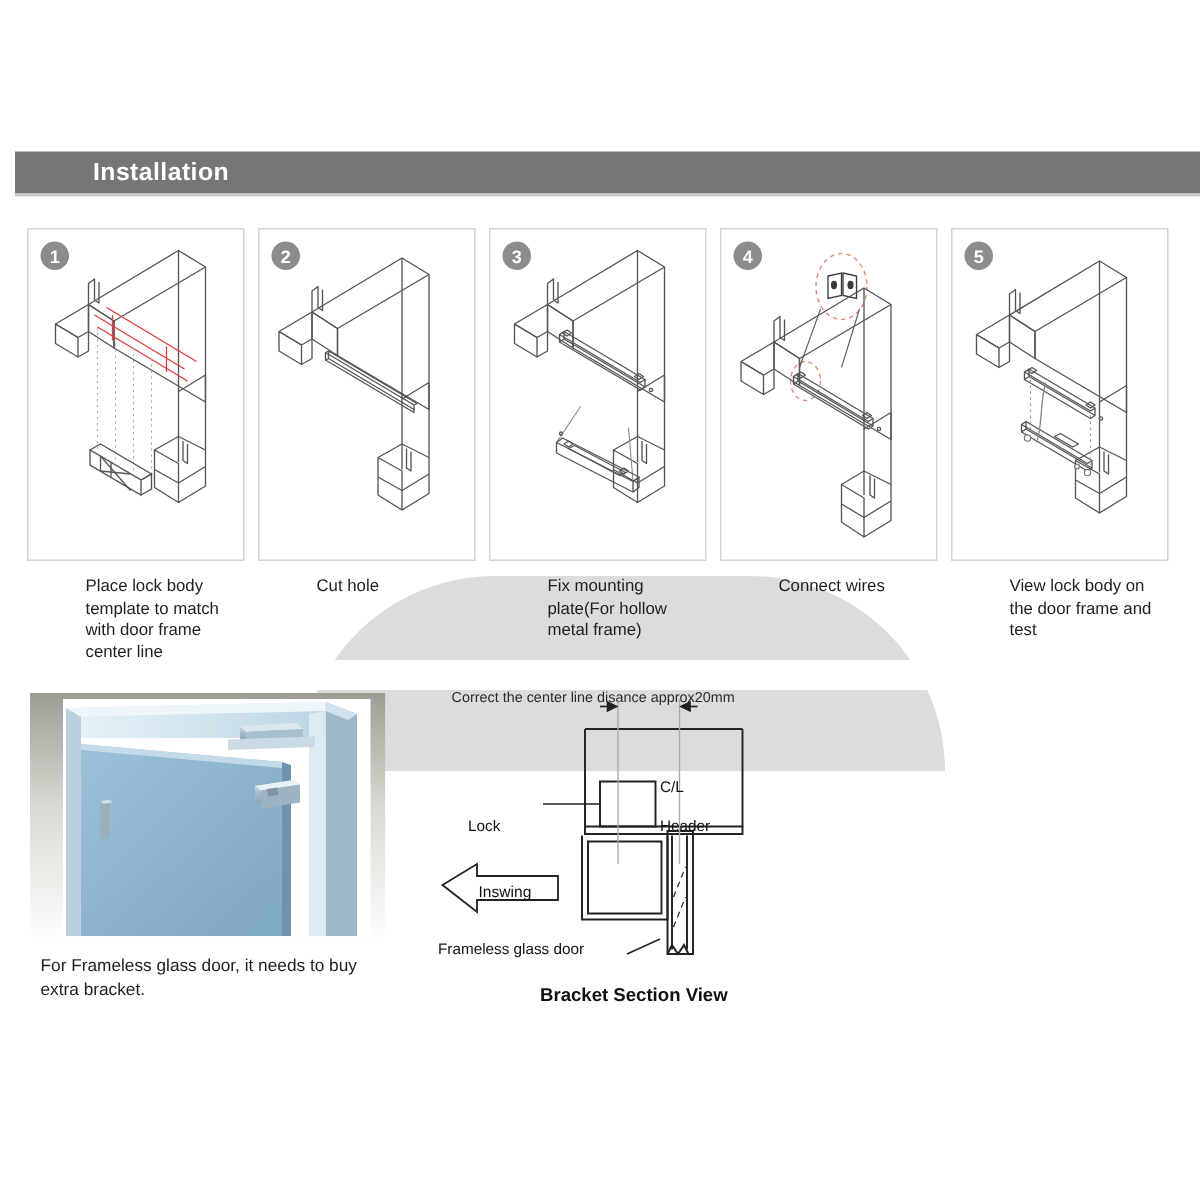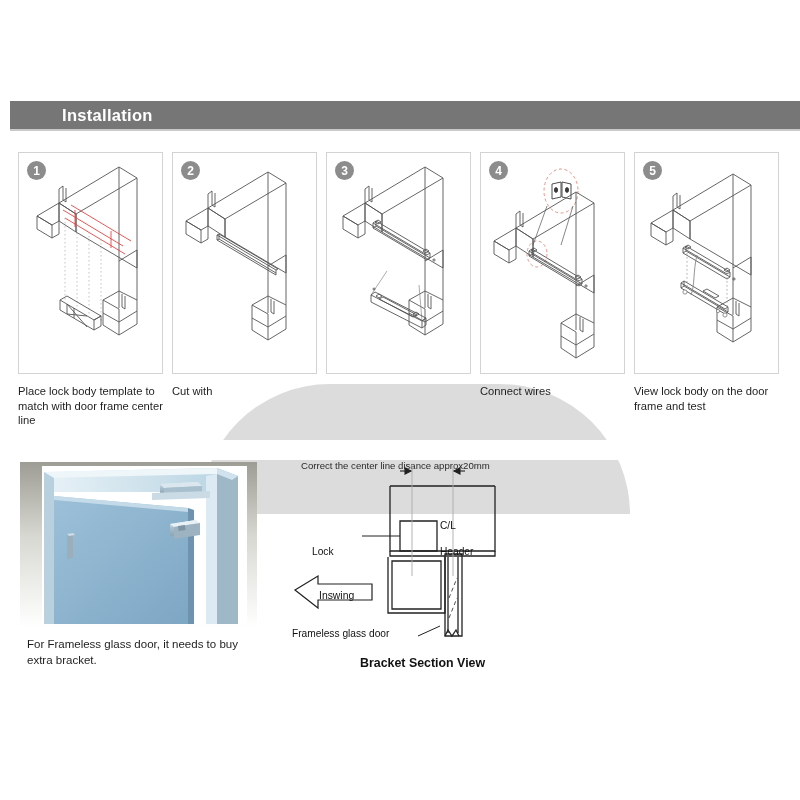--- a/index.html
+++ b/index.html
@@ -112,20 +112,21 @@
     top: 0;
     width: 145px;
     height: 222px;
   }
   .step-caption {
     margin-top: 10px;
     font-size: 11.2px;
     line-height: 14.5px;
     color: #1e1e1e;
     padding-right: 2px;
+    margin-left: 39px;
   }
 
   
   #glass-door-photo {
     position: absolute;
     left: 20px;
     top: 462px;
     width: 237px;
     height: 165px;
     overflow: hidden;
@@ -274,21 +275,21 @@
           <path d="M113 163 L113 176 L95 187 L95 174"></path>
           <path d="M79 165 L79 177 L95 187"></path>
 
           <path d="M44 82 L46 81 L105 116 L103 117 Z"></path>
           <path d="M46 81 L46 86 L103 120 L103 117"></path>
           <path d="M44 82 L44 87 L46 86"></path>
           <path d="M44 87 L103 122 L103 120"></path>
         </g>
       </svg>
     </div>
-    <div class="step-caption">Cut with</div>
+    <div class="step-caption">Cut hole</div>
   </div>
 
   <div class="step">
     <div class="step-panel">
       <div class="step-badge">3</div>
       <svg class="step-art" viewBox="0 0 145 222">
         <g fill="none" stroke="#555" stroke-width="0.9" stroke-linejoin="round">
           <path d="M16 63 L38 50 L38 36 L42 33 L42 47 L45 49 L45 35"></path>
           <path d="M16 63 L16 76 L31 85 L31 72 Z"></path>
           <path d="M16 63 L31 72 L38 68 L38 50"></path>
@@ -325,20 +326,21 @@
           <path d="M44 142 L95 168 L95 175 L44 149 Z"></path>
           <path d="M44 142 L48 139 L99 165 L95 168"></path>
           <path d="M95 168 L99 165 L99 172 L95 175"></path>
           <path d="M52 146 L56 144 L90 162 L86 164 Z"></path>
           <path d="M49 143 L52 141 L55 143 L52 145 Z"></path>
           <path d="M86 161 L89 159 L92 161 L89 163 Z"></path>
           <circle cx="47" cy="136" r="1"></circle>
         </g>
       </svg>
     </div>
+    <div class="step-caption">Fix mounting plate(For hollow metal frame)</div>
   </div>
 
   <div class="step">
     <div class="step-panel">
       <div class="step-badge">4</div>
       <svg class="step-art" viewBox="0 0 145 222">
 
         <g fill="none" stroke="#e08a7a" stroke-width="0.9" stroke-dasharray="3 2.6">
           <ellipse cx="80" cy="38" rx="17" ry="22"></ellipse>
           <ellipse cx="56" cy="101" rx="10" ry="13"></ellipse>

